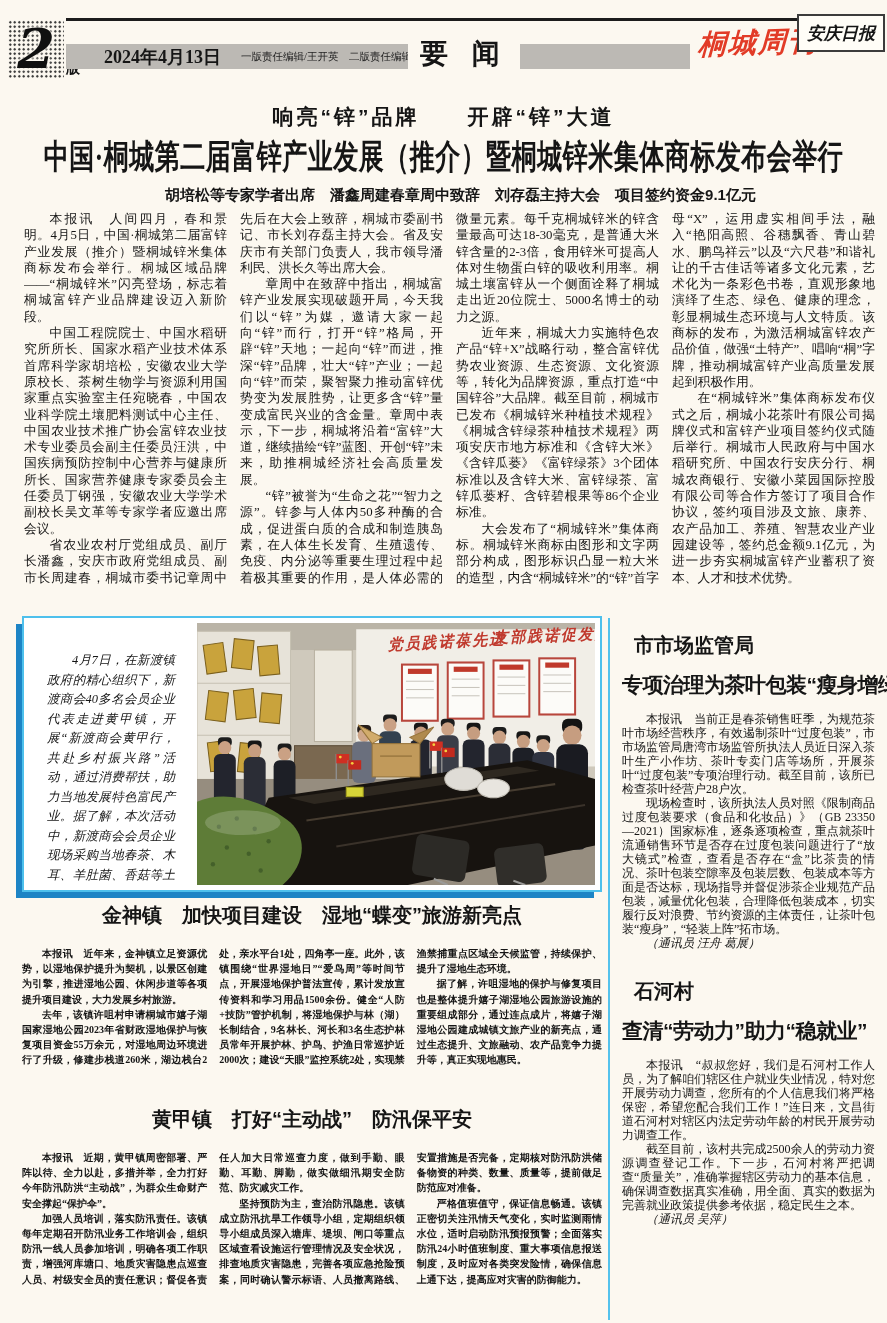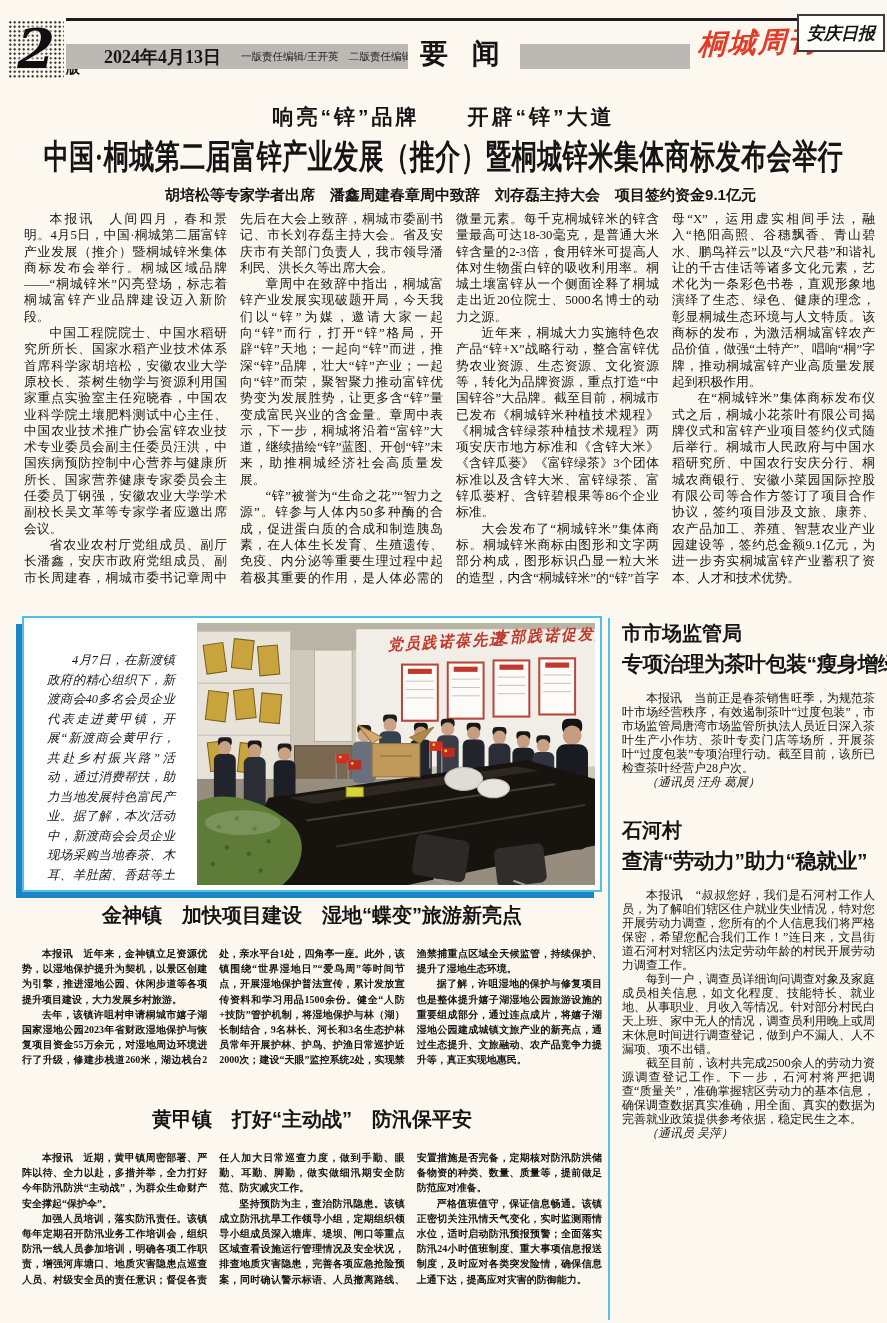--- a/index.html
+++ b/index.html
@@ -39,21 +39,21 @@
   .photo-module{position:absolute;left:22px;top:616px;width:580px;height:276px;background:#ffffff;
                 border:2px solid #4ec0ec;box-shadow:-7px 7px 0 -1px #1d84c5;display:flex;padding:5px;box-sizing:border-box;}
   .caption{width:168px;box-sizing:border-box;padding:16px 10px 0 6px;font-style:italic;font-size:12.5px;line-height:19.5px;
            text-align:justify;overflow:hidden;}
   .caption p{margin:12px;text-indent:2em;}
   .photo{flex:1;height:100%;}
   
   .vdivider{position:absolute;left:608px;top:618px;width:2px;height:702px;background:#54c2ec;}
   
   .right-col{position:absolute;left:622px;top:620px;width:253px;}
-  .art-title-org{margin:0;font-family:Liberation Mono, monospace;font-weight:900;font-size:20px;}
+  .art-title-org{margin:12px;font-family:Liberation Mono, monospace;font-weight:900;font-size:20px;}
   .art-title-main{margin:3px 0 13px 0;font-family:"Liberation Sans",sans-serif;font-weight:900;font-size:21px;letter-spacing:-0.5px;white-space:nowrap;}
   .right-col p{margin:0;font-size:12px;line-height:14px;text-align:justify;text-indent:2em;}
   .right-art2{margin-top:28px;}
   
   .mid-hl{position:absolute;left:22px;width:580px;text-align:center;
           font-family:"Liberation Sans",sans-serif;font-weight:900;font-size:20px;margin:0;white-space:nowrap;}
   .jinshen-hl{top:902px;}
   .huangjia-hl{top:1106px;}
   .midcols{position:absolute;left:22px;width:580px;column-count:3;column-gap:12px;
            font-size:10px;line-height:15.2px;text-align:justify;overflow:hidden;font-weight:bold;}
@@ -268,27 +268,27 @@
     </svg>
   </div>
 
   <div class="vdivider"></div>
 
   <div class="right-col">
     <div>
       <h3 class="art-title-org">市市场监管局</h3>
       <h2 class="art-title-main">专项治理为茶叶包装“瘦身增绿”</h2>
       <p>本报讯　当前正是春茶销售旺季，为规范茶叶市场经营秩序，有效遏制茶叶“过度包装”，市市场监管局唐湾市场监管所执法人员近日深入茶叶生产小作坊、茶叶专卖门店等场所，开展茶叶“过度包装”专项治理行动。截至目前，该所已检查茶叶经营户28户次。</p>
+      <p>现场检查时，该所执法人员对照《限制商品过度包装要求（食品和化妆品）》（GB 23350—2021）国家标准，逐条逐项检查，重点就茶叶流通销售环节是否存在过度包装问题进行了“放大镜式”检查，查看是否存在“盒”比茶贵的情况、茶叶包装空隙率及包装层数、包装成本等方面是否达标，现场指导并督促涉茶企业规范产品包装，减量优化包装，合理降低包装成本，切实履行反对浪费、节约资源的主体责任，让茶叶包装“瘦身”，“轻装上阵”拓市场。</p>
       <p class="byline">（通讯员 汪舟 葛展）</p>
     </div>
     <div class="right-art2">
       <h3 class="art-title-org">石河村</h3>
       <h2 class="art-title-main">查清“劳动力”助力“稳就业”</h2>
       <p>本报讯　“叔叔您好，我们是石河村工作人员，为了解咱们辖区住户就业失业情况，特对您开展劳动力调查，您所有的个人信息我们将严格保密，希望您配合我们工作！”连日来，文昌街道石河村对辖区内法定劳动年龄的村民开展劳动力调查工作。</p>
-      <p>每到一户，调查员详细询问调查对象及家庭成员相关信息，如文化程度、技能特长、就业地、从事职业、月收入等情况。针对部分村民白天上班、家中无人的情况，调查员利用晚上或周末休息时间进行调查登记，做到户不漏人、人不漏项、项不出错。</p>
       <p>截至目前，该村共完成2500余人的劳动力资源调查登记工作。下一步，石河村将严把调查“质量关”，准确掌握辖区劳动力的基本信息，确保调查数据真实准确，用全面、真实的数据为完善就业政策提供参考依据，稳定民生之本。</p>
       <p class="byline">（通讯员 吴萍）</p>
     </div>
   </div>
 
   <h2 class="mid-hl jinshen-hl">金神镇　加快项目建设　湿地“蝶变”旅游新亮点</h2>
   <div class="midcols jinshen-body">
     <p>本报讯　近年来，金神镇立足资源优势，以湿地保护提升为契机，以景区创建为引擎，推进湿地公园、休闲步道等各项提升项目建设，大力发展乡村旅游。</p>
     <p>去年，该镇许咀村申请桐城市嬉子湖国家湿地公园2023年省财政湿地保护与恢复项目资金55万余元，对湿地周边环境进行了升级，修建步栈道260米，湖边栈台2处，亲水平台1处，四角亭一座。此外，该镇围绕“世界湿地日”“爱鸟周”等时间节点，开展湿地保护普法宣传，累计发放宣传资料和学习用品1500余份。健全“人防+技防”管护机制，将湿地保护与林（湖）长制结合，9名林长、河长和3名生态护林员常年开展护林、护鸟、护渔日常巡护近2000次；建设“天眼”监控系统2处，实现禁渔禁捕重点区域全天候监管，持续保护、提升了湿地生态环境。</p>
     <p>据了解，许咀湿地的保护与修复项目也是整体提升嬉子湖湿地公园旅游设施的重要组成部分，通过连点成片，将嬉子湖湿地公园建成城镇文旅产业的新亮点，通过生态提升、文旅融动、农产品竞争力提升等，真正实现地惠民。</p>

